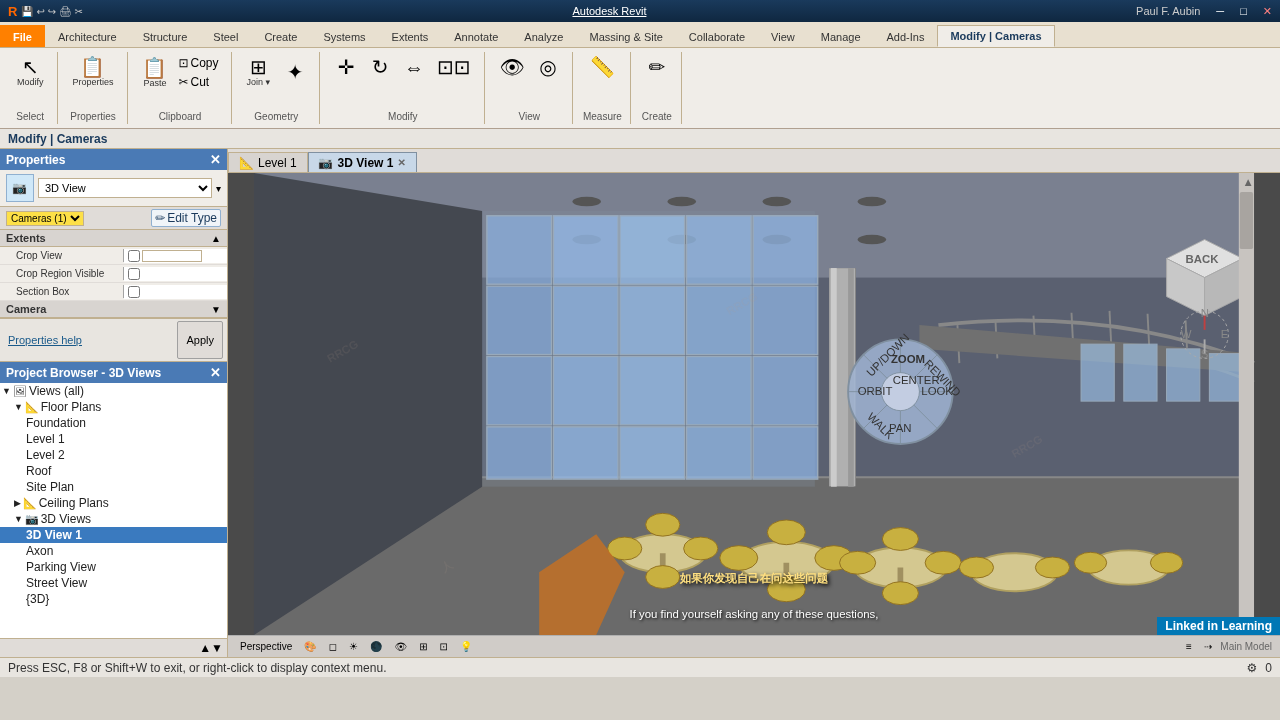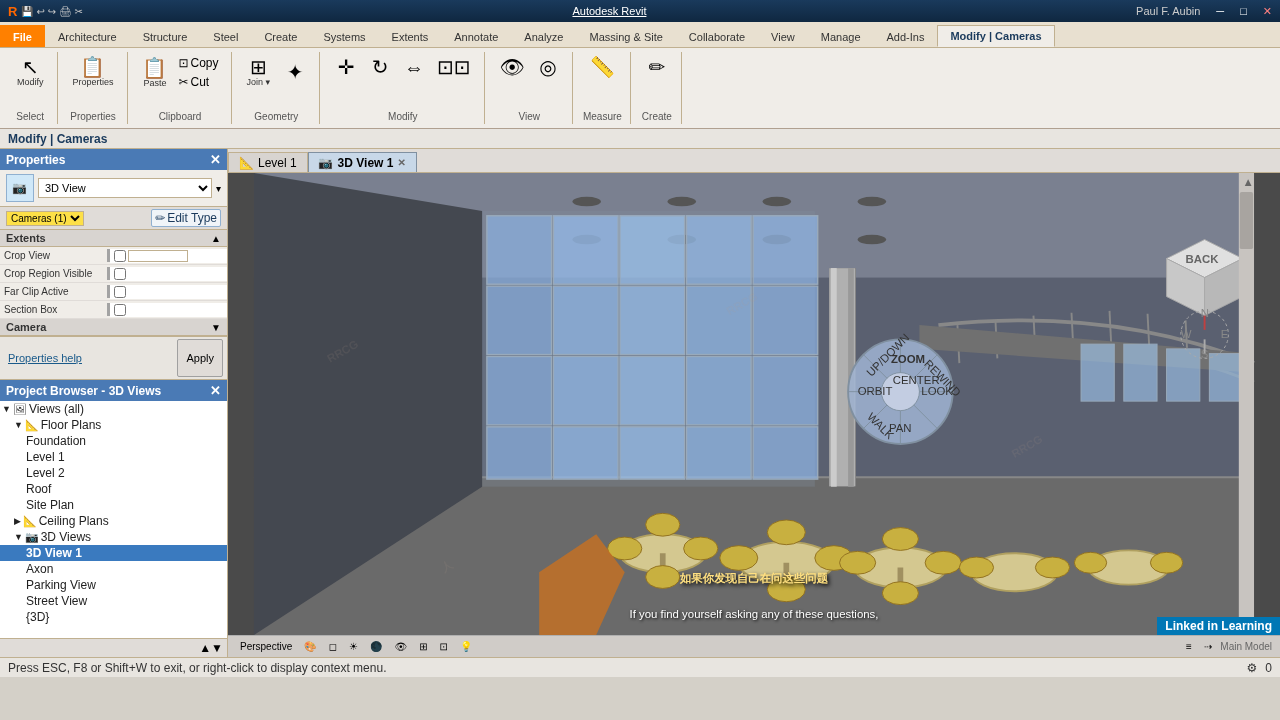--- a/index.html
+++ b/index.html
@@ -211,26 +211,26 @@
     .prop-section-label { font-size: 11px; font-weight: bold; color: #333; }
     .prop-section-arrow { font-size: 10px; }
 
     .prop-row {
       display: flex;
       align-items: center;
       border-bottom: 1px solid #e0dcd8;
       min-height: 18px;
     }
     .prop-label {
-      width: 110px;
-      padding: 1px 4px;
+      width: 124px;
+      padding: 1px 16px;
       font-size: 10px;
       color: #333;
       background: #f0ede8;
-      border-right: 3px solid #a3a3a3;
+      border-right: 1px solid #a3a3a3;
       flex-shrink: 0;
     }
     .prop-value {
       flex: 1;
       padding: 1px 4px;
       font-size: 10px;
       color: #333;
       background: white;
       display: flex;
       align-items: center;
@@ -575,26 +575,20 @@
         </div>
       </div>
 
       <div class="prop-row">
         <span class="prop-label">Crop Region Visible</span>
         <div class="prop-value">
           <input type="checkbox" class="prop-checkbox" style="">
         </div>
       </div>
 
-      <div class="prop-row">
-        <span class="prop-label">Far Clip Active</span>
-        <div class="prop-value">
-          <input type="checkbox" class="prop-checkbox" style="">
-        </div>
-      </div>
 
 
 
       <div class="prop-row">
         <span class="prop-label">Section Box</span>
         <div class="prop-value">
           <input type="checkbox" class="prop-checkbox" style="">
         </div>
       </div>
 

